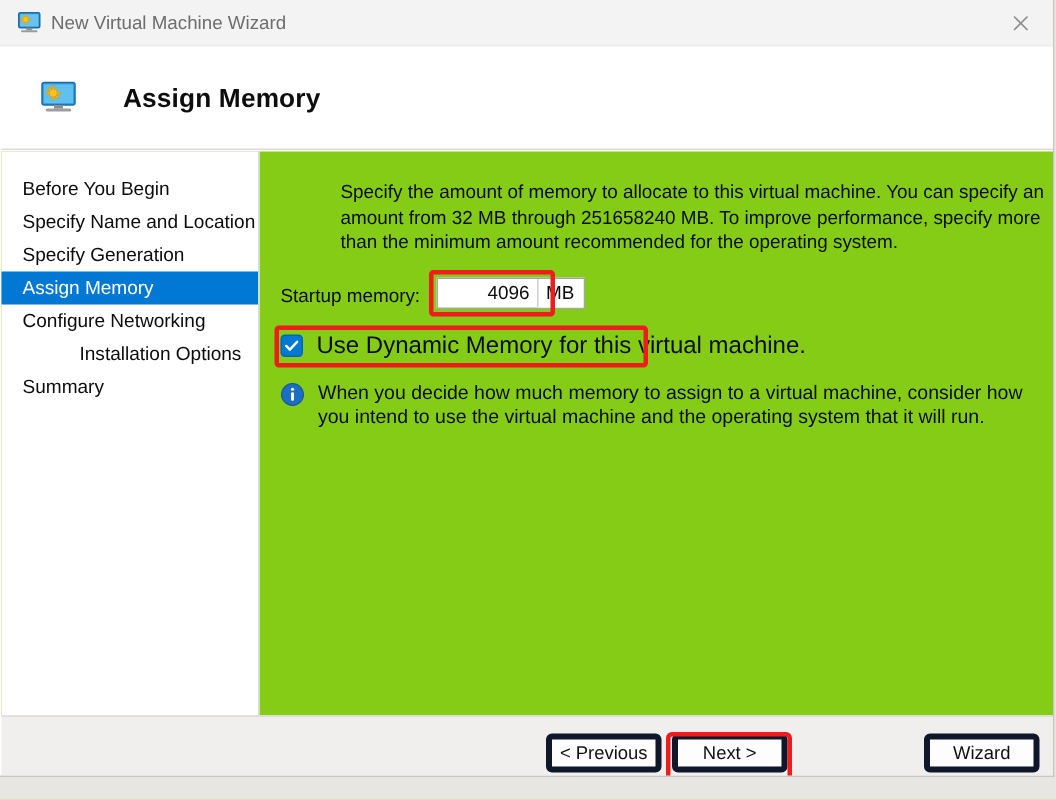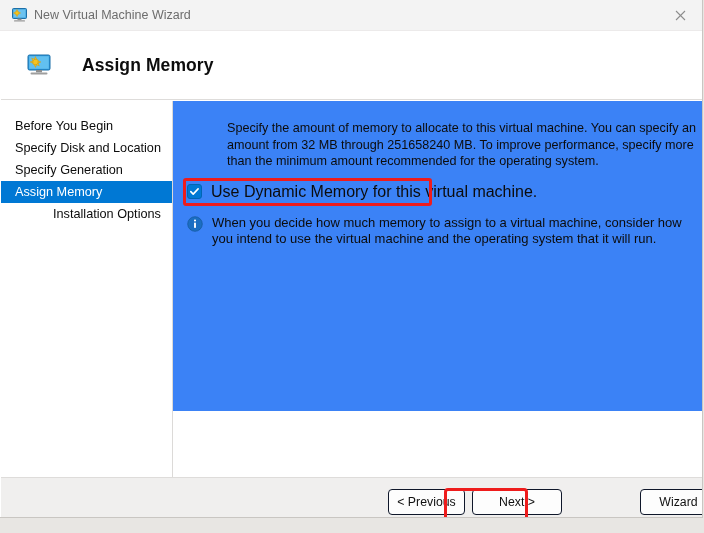--- a/index.html
+++ b/index.html
@@ -119,22 +119,22 @@
     letter-spacing: .1px;
     white-space: nowrap;
   }
 
   
   .body-area {
     position: absolute;
     left: 1px;
     top: 101px;
     width: 702px;
-    height: 310px;
-    background: #3b82f6;
+    height: 376px;
+    background: #84cc16;
   }
   .sidebar {
     position: absolute;
     left: 0; top: 0;
     width: 172px;
     height: 376px;
     background: #ffffff;
     border-right: 1px solid #dcdad8;
     box-sizing: border-box;
     padding-top: 14px;
@@ -297,35 +297,34 @@
     height: 40px;
     background: #f0efee;
     border-top: 1px solid #dedcda;
     box-sizing: border-box;
   }
   .btn {
     position: absolute;
     top: 11px;
     height: 26px;
     background: #fdfdfd;
-    border: 1px solid #0f172a;
+    border: 4px solid #0f172a;
     border-radius: 4px;
     font-family: "Liberation Sans", sans-serif;
     font-size: 12.3px;
     color: #101010;
     display: flex;
     align-items: center;
     justify-content: center;
     box-sizing: border-box;
     cursor: default;
     white-space: nowrap;
-    margin-left: 24px;
   }
   .btn-prev   { left: 363px; width: 77px; }
-  .btn-next   { left: 447px; width: 90px; }
+  .btn-next   { left: 447px; width: 77px; }
   .btn-finish { left: 531px; width: 77px; }
   .btn-cancel { left: 615px; width: 77px; }
 
   .hl-next {
     position: absolute;
     left: 444px;
     top: 488px;
     width: 84px;
     height: 33px;
     border: 3px solid #ee1c1c;
@@ -385,30 +384,40 @@
         <rect x="4.5" y="20.4" width="17" height="2" rx="1" fill="#9e9e9e"></rect>
       </svg>
     </span>
     <span class="header-title">Assign Memory</span>
   </div>
 
   <div class="body-area">
 
     <div class="sidebar">
       <div class="nav-item">Before You Begin</div>
-      <div class="nav-item">Specify Disk and Location</div>
+      <div class="nav-item">Specify Name and Location</div>
       <div class="nav-item">Specify Generation</div>
       <div class="nav-item selected">Assign Memory</div>
+      <div class="nav-item">Configure Networking</div>
       <div class="nav-item indent">Installation Options</div>
+      <div class="nav-item">Summary</div>
     </div>
 
     <div class="content">
 
       <div class="intro">Specify the amount of memory to allocate to this virtual machine. You can specify an amount from 32 MB through 251658240 MB. To improve performance, specify more than the minimum amount recommended for the operating system.</div>
 
+      <div class="mem-row">
+        <span class="mem-label">Startup memory:</span>
+        <span class="mem-field-wrap">
+          <input class="mem-input" type="text" value="4096" style="">
+          <span class="mem-unit">MB</span>
+        </span>
+        <span class="hl-mem"></span>
+      </div>
 
       <div class="dyn-row">
         <span class="cbox">
           <svg width="11" height="11" viewBox="0 0 11 11">
             <polyline points="1.8,5.6 4.2,8.1 9.1,2.9" fill="none" stroke="#ffffff" stroke-width="1.6" stroke-linecap="round" stroke-linejoin="round"></polyline>
           </svg>
         </span>
         <span class="dyn-label">Use Dynamic Memory for this virtual machine.</span>
         <span class="hl-dyn"></span>
       </div>

